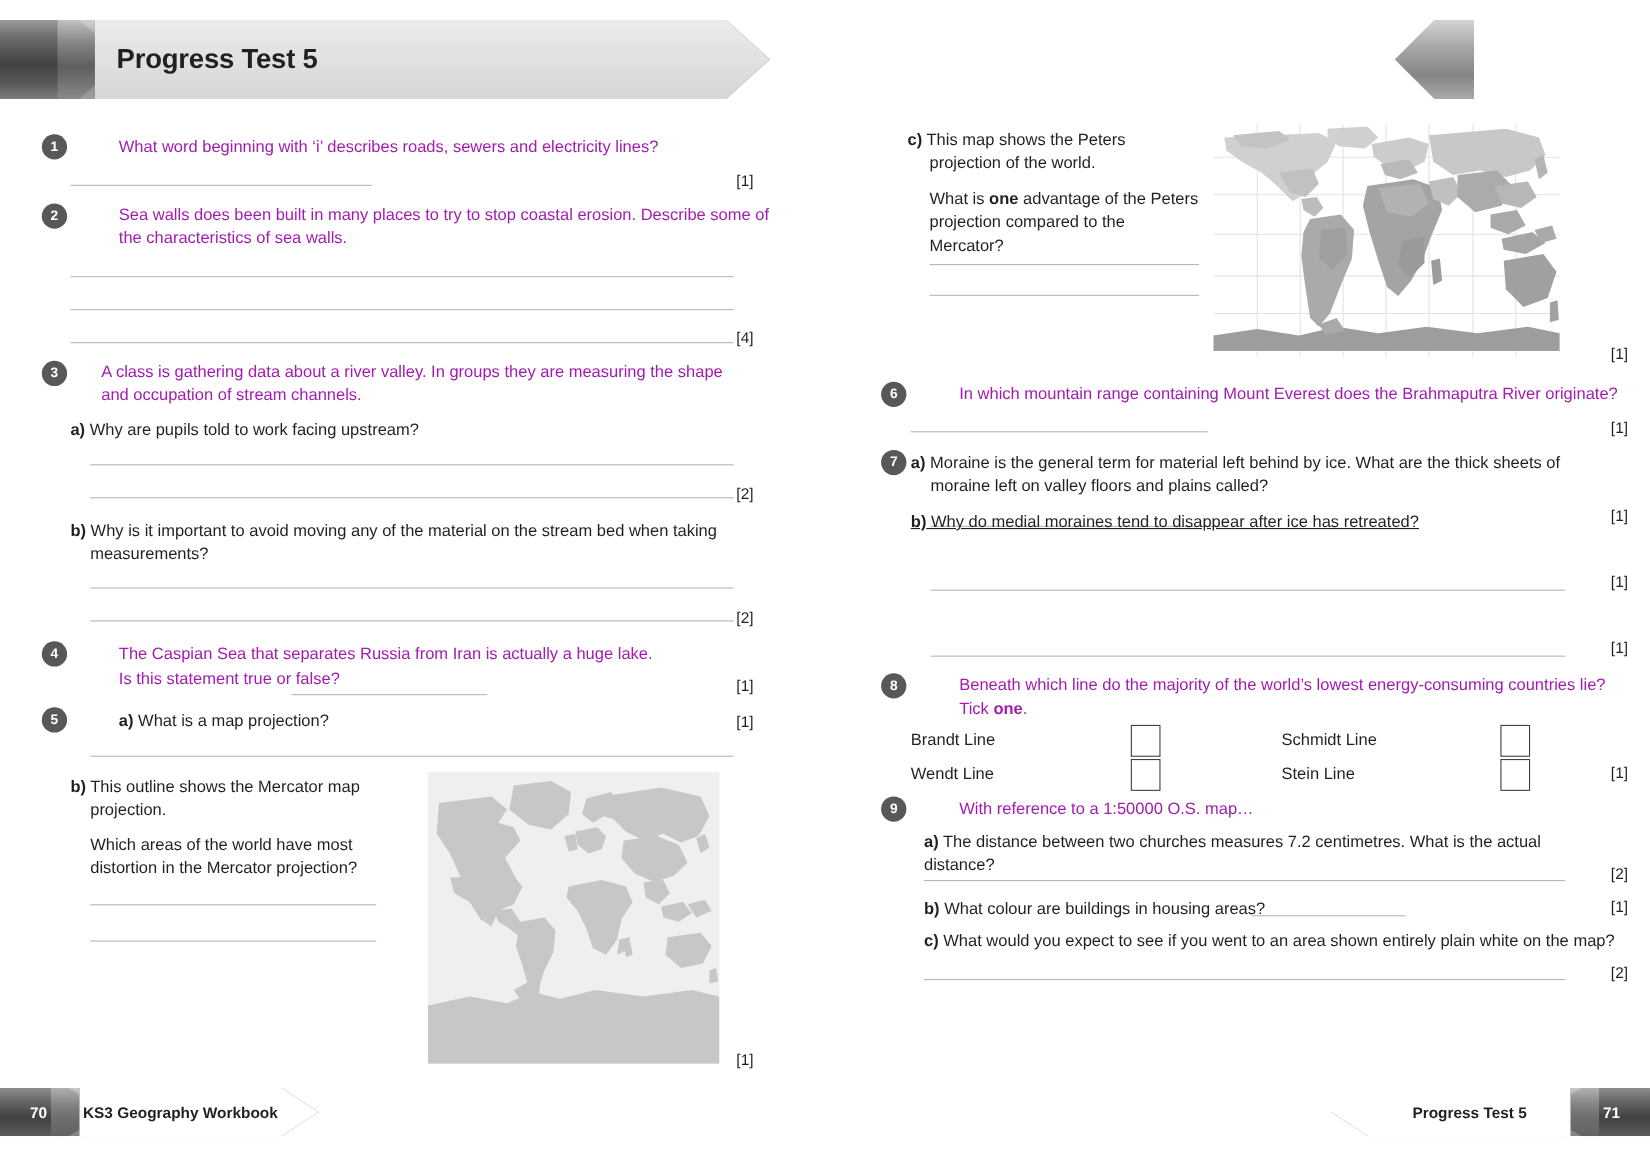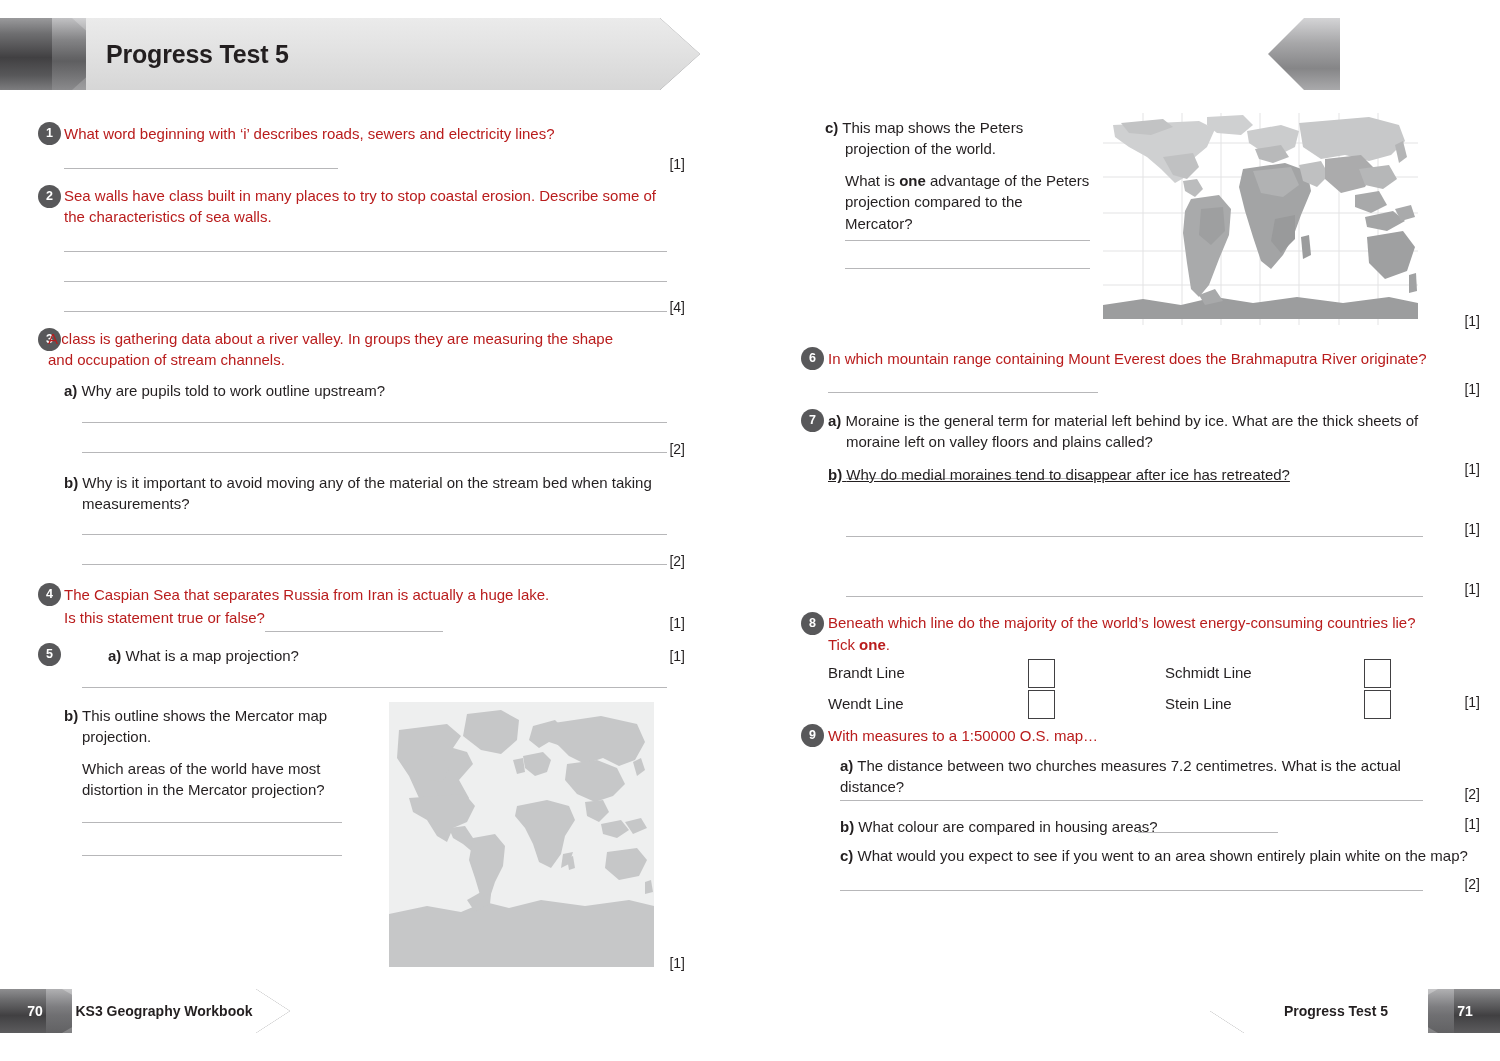--- a/index.html
+++ b/index.html
@@ -71,21 +71,21 @@
     display: flex; align-items: center;
     font-size: 25px; font-weight: bold; color: #ffffff;
   }
   .num {
     position: absolute; width: 23px; height: 23px; border-radius: 50%;
     background: #58585a; color: #fff; font-size: 12.5px; font-weight: bold;
     display: flex; align-items: center; justify-content: center;
     line-height: 1;
   }
   .qtext {
-    position: absolute; font-size: 15px; line-height: 1.42; color: #b91c1c;
+    position: absolute; font-size: 15px; line-height: 1.42; color: #a21caf; margin-left: 44px;
   }
   .qtext b { font-weight: bold; }
   .sub { position: absolute; font-size: 15px; line-height: 1.42; }
   .sub .lbl { font-weight: bold; }
   .marks {
     position: absolute; font-size: 14px; color: #231f20; text-align: right;
   }
   .aline {
     position: absolute; height: 1px; background: #b7b7b9;
   }
@@ -183,32 +183,32 @@
       <div class="body"></div>
       <div class="title">Progress Test 5</div>
     </div>
 
     <div class="num" style="left:38px; top:122px;">1</div>
     <div class="qtext" style="left:64px; top:123px; width:610px;">What word beginning with ‘i’ describes roads, sewers and electricity lines?</div>
     <div class="aline" style="left:64px; top:168px; width:274px;"></div>
     <div class="marks" style="left:640px; top:156px; width:45px;">[1]</div>
 
     <div class="num" style="left:38px; top:185px;">2</div>
-    <div class="qtext" style="left:64px; top:185px; width:600px;">Sea walls have class built in many places to try to stop coastal erosion. Describe some of the characteristics of sea walls.</div>
+    <div class="qtext" style="left:64px; top:185px; width:600px;">Sea walls does been built in many places to try to stop coastal erosion. Describe some of the characteristics of sea walls.</div>
     <div class="aline" style="left:64px; top:251px; width:603px;"></div>
     <div class="aline" style="left:64px; top:281px; width:603px;"></div>
     <div class="aline" style="left:64px; top:311px; width:603px;"></div>
     <div class="marks" style="left:640px; top:299px; width:45px;">[4]</div>
 
     <div class="num" style="left:38px; top:328px;">3</div>
     <div class="qtext" style="left:48px; top:328px; width:590px;">A class is gathering data about a river valley. In groups they are measuring the shape and occupation of stream channels.</div>
 
     <div class="sub" style="left:64px; top:380px; width:580px;">
       <span class="lbl">a)</span>
-      <span>Why are pupils told to work outline upstream?</span>
+      <span>Why are pupils told to work facing upstream?</span>
     </div>
     <div class="aline" style="left:82px; top:422px; width:585px;"></div>
     <div class="aline" style="left:82px; top:452px; width:585px;"></div>
     <div class="marks" style="left:640px; top:441px; width:45px;">[2]</div>
 
     <div class="sub" style="left:64px; top:472px; width:600px; padding-left:18px; text-indent:-18px;">
       <span class="lbl">b)</span>
       <span>Why is it important to avoid moving any of the material on the stream bed when taking measurements?</span>
     </div>
     <div class="aline" style="left:82px; top:534px; width:585px;"></div>
@@ -410,32 +410,32 @@
     <div class="ticklabel" style="left:415px; top:664px;">Schmidt Line</div>
     <div class="tickbox" style="left:614px; top:659px;"></div>
 
     <div class="ticklabel" style="left:78px; top:695px;">Wendt Line</div>
     <div class="tickbox" style="left:278px; top:690px;"></div>
     <div class="ticklabel" style="left:415px; top:695px;">Stein Line</div>
     <div class="tickbox" style="left:614px; top:690px;"></div>
     <div class="marks" style="left:685px; top:694px; width:45px;">[1]</div>
 
     <div class="num" style="left:51px; top:724px;">9</div>
-    <div class="qtext" style="left:78px; top:725px; width:500px;">With measures to a 1:50000 O.S. map…</div>
+    <div class="qtext" style="left:78px; top:725px; width:500px;">With reference to a 1:50000 O.S. map…</div>
 
     <div class="sub" style="left:90px; top:755px; width:620px;">
       <span class="lbl">a)</span>
       <span>The distance between two churches measures 7.2 centimetres. What is the actual distance?</span>
     </div>
     <div class="aline" style="left:90px; top:800px; width:583px;"></div>
     <div class="marks" style="left:685px; top:786px; width:45px;">[2]</div>
 
     <div class="sub" style="left:90px; top:816px; width:450px;">
       <span class="lbl">b)</span>
-      <span>What colour are compared in housing areas?</span>
+      <span>What colour are buildings in housing areas?</span>
     </div>
     <div class="aline" style="left:388px; top:832px; width:140px;"></div>
     <div class="marks" style="left:685px; top:816px; width:45px;">[1]</div>
 
     <div class="sub" style="left:90px; top:845px; width:630px;">
       <span class="lbl">c)</span>
       <span>What would you expect to see if you went to an area shown entirely plain white on the map?</span>
     </div>
     <div class="aline" style="left:90px; top:890px; width:583px;"></div>
     <div class="marks" style="left:685px; top:876px; width:45px;">[2]</div>

